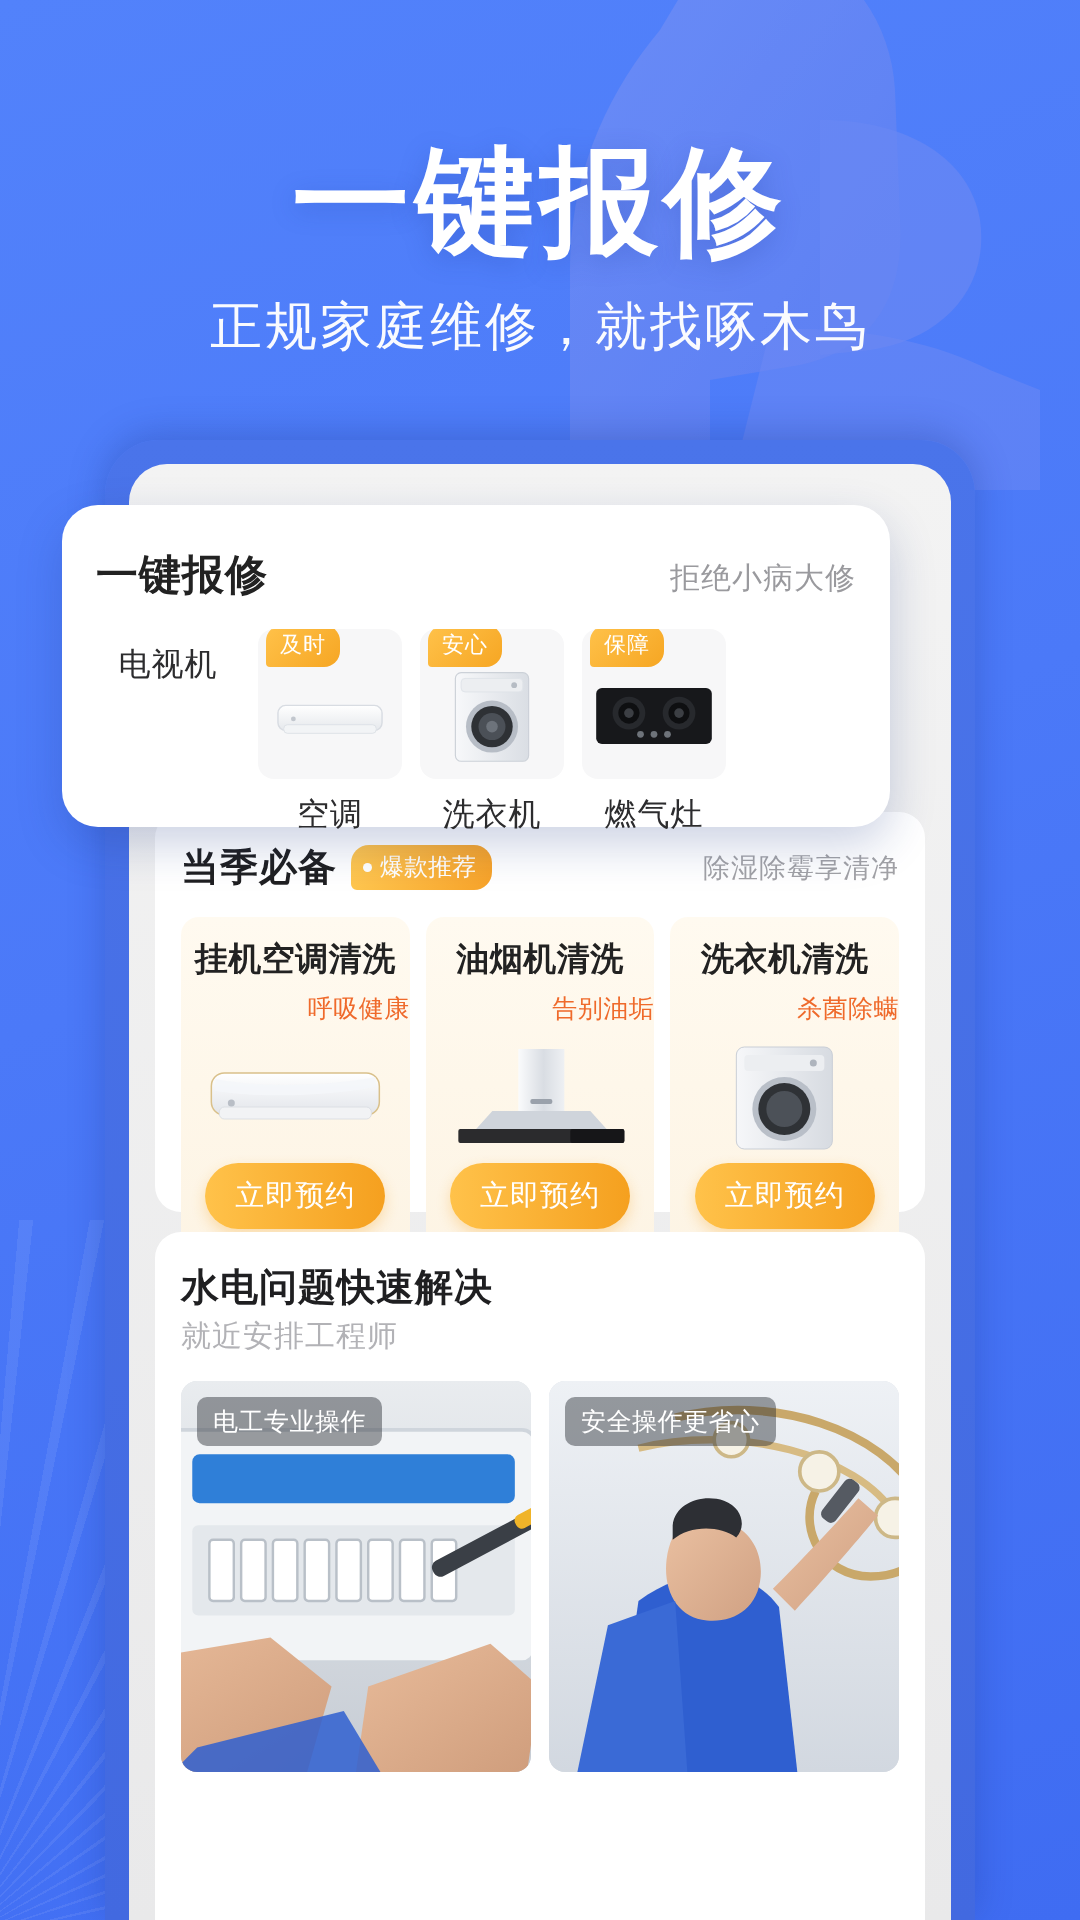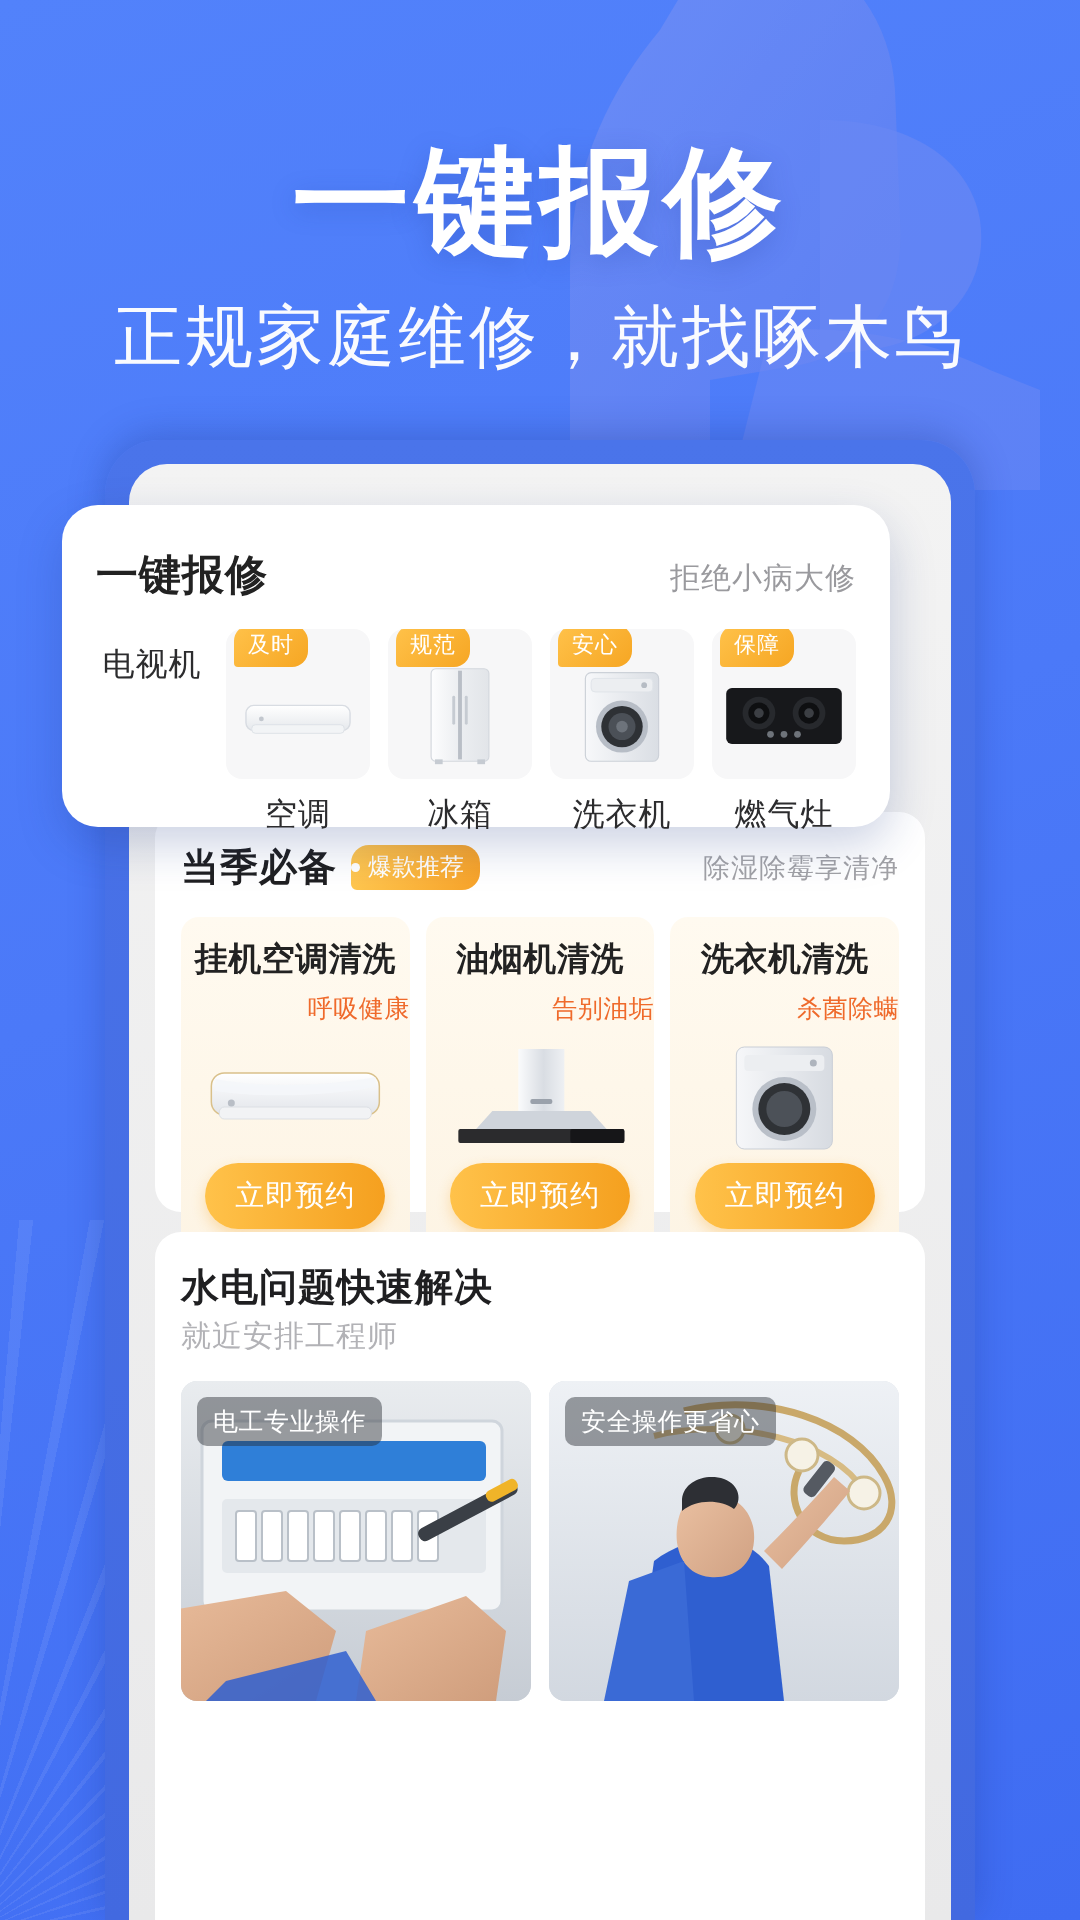--- a/index.html
+++ b/index.html
@@ -35,21 +35,21 @@
     margin-top:140px;
     font-size:118px;
     line-height:1.05;
     font-weight:bold;
     color:#ffffff;
     letter-spacing:6px;
     text-shadow:0 6px 26px rgba(30,60,160,.25);
   }
   .hero-sub {
     margin-top:28px;
-    font-size:68px;
+    font-size:52px;
     color:#ffffff;
     letter-spacing:3px;
     font-weight:400;
     opacity:.97;
   }
 
   
   .phone {
     position:absolute; left:105px; top:440px;
     width:870px; height:1480px;
@@ -113,21 +113,21 @@
     border-radius:26px;
   }
   .sec-season { top:348px; height:400px; padding:30px 26px 0 26px; }
   .sec-head { display:flex; align-items:center; justify-content:space-between; }
   .sec-head-left { display:flex; align-items:center; gap:14px; }
   .sec-title { font-size:38px; font-weight:bold; color:#1f1f21; letter-spacing:1px; }
   .hot-pill {
     display:flex; align-items:center; gap:8px;
     background:linear-gradient(90deg,#ffc64f 0%,#f7a32a 100%);
     color:#fff; font-size:24px;
-    padding:6px 16px 7px 0;
+    padding:6px 16px 7px 12px;
     border-radius:18px 18px 18px 6px;
   }
   .hot-dot { width:9px; height:9px; border-radius:50%; background:#fff; }
   .sec-note { font-size:27px; color:#a2a2a6; letter-spacing:1px;text-align:right; }
 
   .svc-row { display:flex; gap:16px; margin-top:24px; }
   .svc {
     flex:1;
     background:linear-gradient(180deg,#fffaf0 0%,#fdf4e4 100%);
     border-radius:18px;
@@ -146,21 +146,21 @@
     letter-spacing:1px;
     box-shadow:0 6px 14px rgba(244,161,33,.3);
   }
 
   
   .sec-elec { top:768px; bottom:0; padding:30px 26px 0 26px; border-radius:26px 26px 0 0; }
   .elec-title { font-size:38px; font-weight:bold; color:#1f1f21; letter-spacing:1px; }
   .elec-sub { font-size:30px; color:#b2b2b6; margin-top:3px; letter-spacing:1px; }
   .elec-row { display:flex; gap:18px; margin-top:24px; }
   .elec-card {
-    position:relative; flex:1; height:320px;
+    position:relative; flex:1; height:391px;
     border-radius:16px; overflow:hidden;
     background:#dfe3e8;
   }
   .elec-card svg { position:absolute; inset:0; width:100%; height:100%; display:block; }
   .elec-tag {
     position:absolute; left:16px; top:16px; z-index:3;
     background:rgba(40,44,52,.45);
     color:#fff; font-size:25px;
     padding:8px 16px; border-radius:10px;
     letter-spacing:.5px;
@@ -374,43 +374,20 @@
               </defs>
             <rect x="16" y="44" width="108" height="26" rx="8" fill="url(#ac2)" stroke="#d8dce2" stroke-width="1.5"></rect>
             <rect x="22" y="64" width="96" height="9" rx="4" fill="#f2f4f6" stroke="#dde1e6" stroke-width="1"></rect>
             <circle cx="32" cy="58" r="2.5" fill="#c2c7ce"></circle>
           </svg>
         </div>
       </div>
       <div class="cat-label">空调</div>
     </div>
 
-    <div class="cat">
-      <div class="cat-thumb">
-        <span class="cat-badge">规范</span>
-        <div class="cat-art">
-          <svg viewBox="0 0 140 110">
-            <defs>
-                <linearGradient id="fg" x1="0" y1="0" x2="1" y2="0">
-              <stop offset="0%" stop-color="#fdfdfe"></stop>
-                  <stop offset="48%" stop-color="#eceef1"></stop>
-                  <stop offset="100%" stop-color="#e2e5e9"></stop>
-            </linearGradient>
-              </defs>
-            <rect x="40" y="6" width="60" height="96" rx="5" fill="url(#fg)" stroke="#d3d7dd" stroke-width="1.2"></rect>
-            <rect x="68" y="8" width="4" height="92" fill="#b9bec6"></rect>
-            <rect x="62" y="34" width="3" height="30" rx="1.5" fill="#c6cbd2"></rect>
-            <rect x="75" y="34" width="3" height="30" rx="1.5" fill="#c6cbd2"></rect>
-            <rect x="44" y="100" width="8" height="5" fill="#c6cbd2"></rect>
-            <rect x="88" y="100" width="8" height="5" fill="#c6cbd2"></rect>
-          </svg>
-        </div>
-      </div>
-      <div class="cat-label">冰箱</div>
-    </div>
 
     <div class="cat">
       <div class="cat-thumb">
         <span class="cat-badge">安心</span>
         <div class="cat-art">
           <svg viewBox="0 0 140 110">
             <defs>
                 <linearGradient id="wm2" x1="0" y1="0" x2="1" y2="0">
               <stop offset="0%" stop-color="#f7f8fa"></stop>
                   <stop offset="100%" stop-color="#dadee4"></stop>

